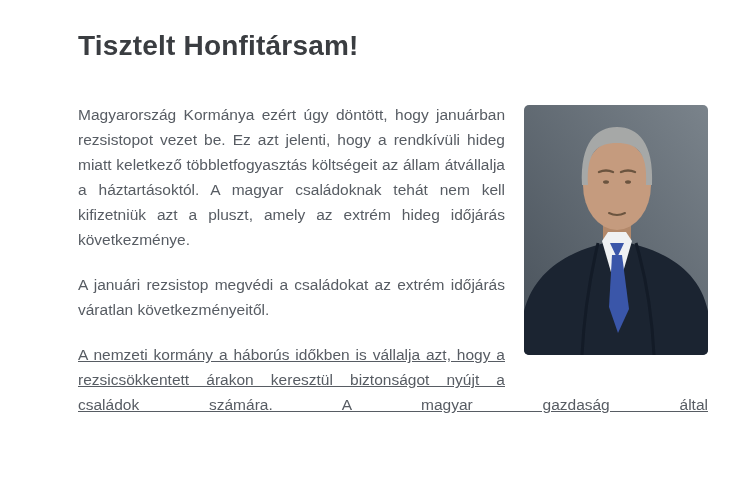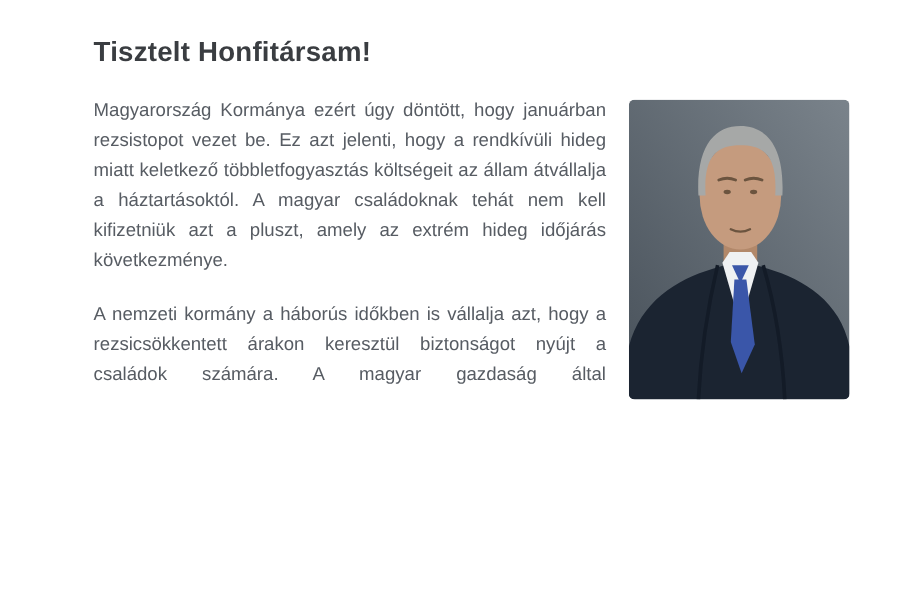--- a/index.html
+++ b/index.html
@@ -12,36 +12,36 @@
   }
   .page {
     box-sizing: border-box;
     width: 750px;
     height: 500px;
     padding: 30px 42px 0 78px;
     overflow: hidden;
     background: #ffffff;
   }
   .title {
-    margin: 0 0 24px 0;
-    font-size: 23px;
+    margin: 0 0 40px 0;
+    font-size: 28px;
     line-height: 1.15;
     font-weight: 700;
     letter-spacing: 0.2px;
     color: #3a3d41;
   }
   .body-copy p {
     margin: 0 0 20px 0;
     font-size: 15.5px;
     line-height: 25px;
     color: #575c63;
     text-align: justify;
   }
   
-  .body-copy p.cut-justified { text-align-last: justify; }
+  .body-copy p.cut-justified { text-align-last: justify; text-decoration: underline; }
   .portrait {
     float: right;
     width: 184px;
     height: 250px;
     margin: 3px 0 16px 19px;
     border-radius: 5px;
     overflow: hidden;
   }
   .portrait svg { display: block; width: 100%; height: 100%; }
 </style>
@@ -85,17 +85,18 @@
         <path d="M 88 150 L 98 150 L 105 204 L 94 228 L 85 202 Z" fill="#3a56a9"></path>
 
         <path d="M 74 138 C 66 172 60 210 58 250" fill="none" stroke-width="3" stroke="#131b27"></path>
         <path d="M 112 138 C 122 172 128 210 130 250" fill="none" stroke-width="3" stroke="#131b27"></path>
       </svg>
     </figure>
 
 
     <p>Magyarország Kormánya ezért úgy döntött, hogy januárban rezsistopot vezet be. Ez azt jelenti, hogy a rendkívüli hideg miatt keletkező többletfogyasztás költségeit az állam átvállalja a háztartásoktól. A magyar családoknak tehát nem kell kifizetniük azt a pluszt, amely az extrém hideg időjárás következménye.</p>
 
+    <p>A januári rezsistop megvédi a családokat az extrém időjárás váratlan következményeitől.</p>
 
     <p class="cut-justified">A nemzeti kormány a háborús időkben is vállalja azt, hogy a rezsicsökkentett árakon keresztül biztonságot nyújt a családok számára. A magyar gazdaság által</p>
 
   </div>
 </div>
 
 </body></html>

